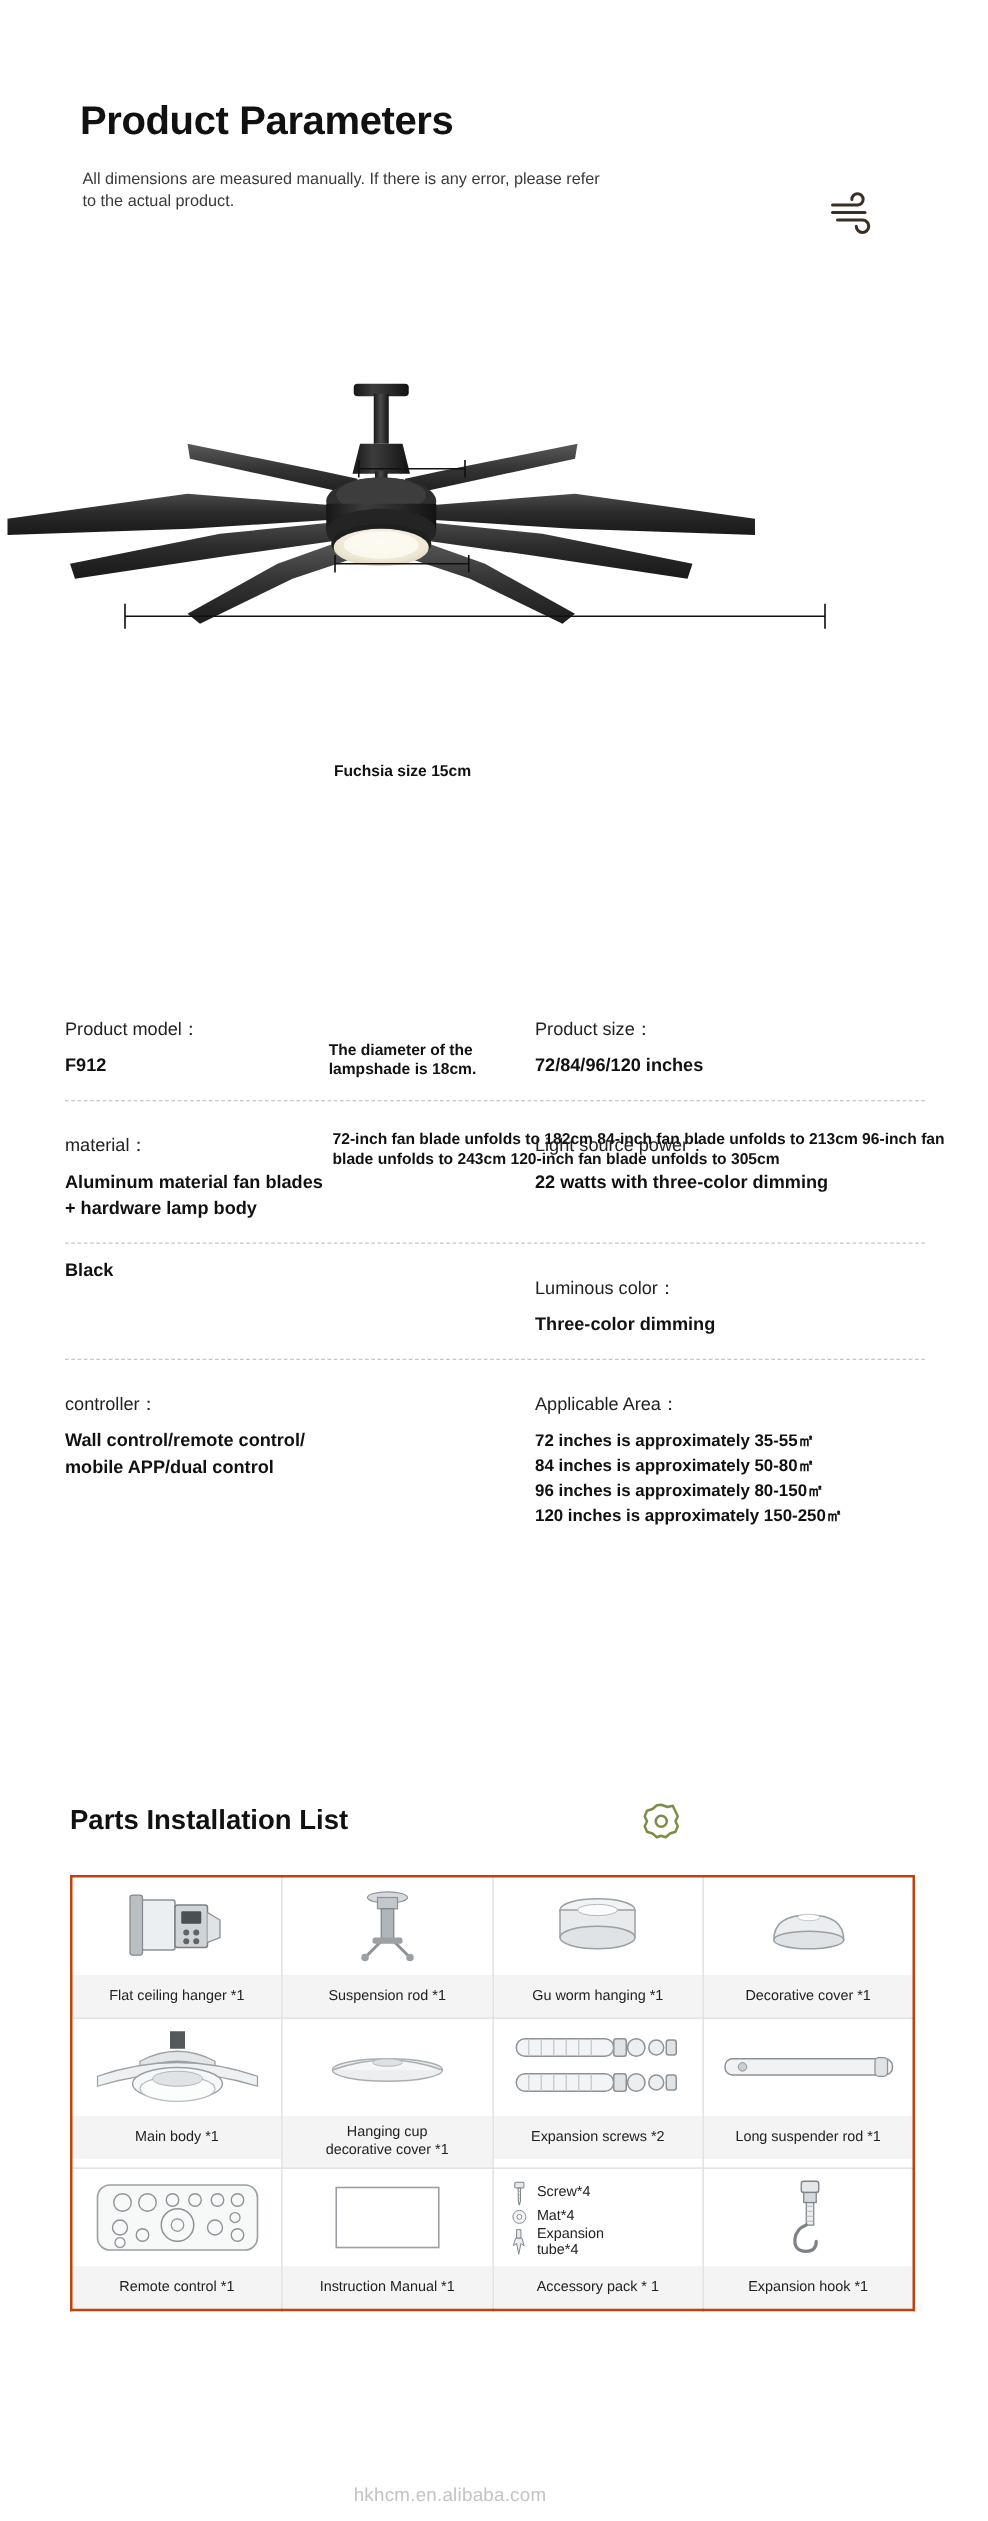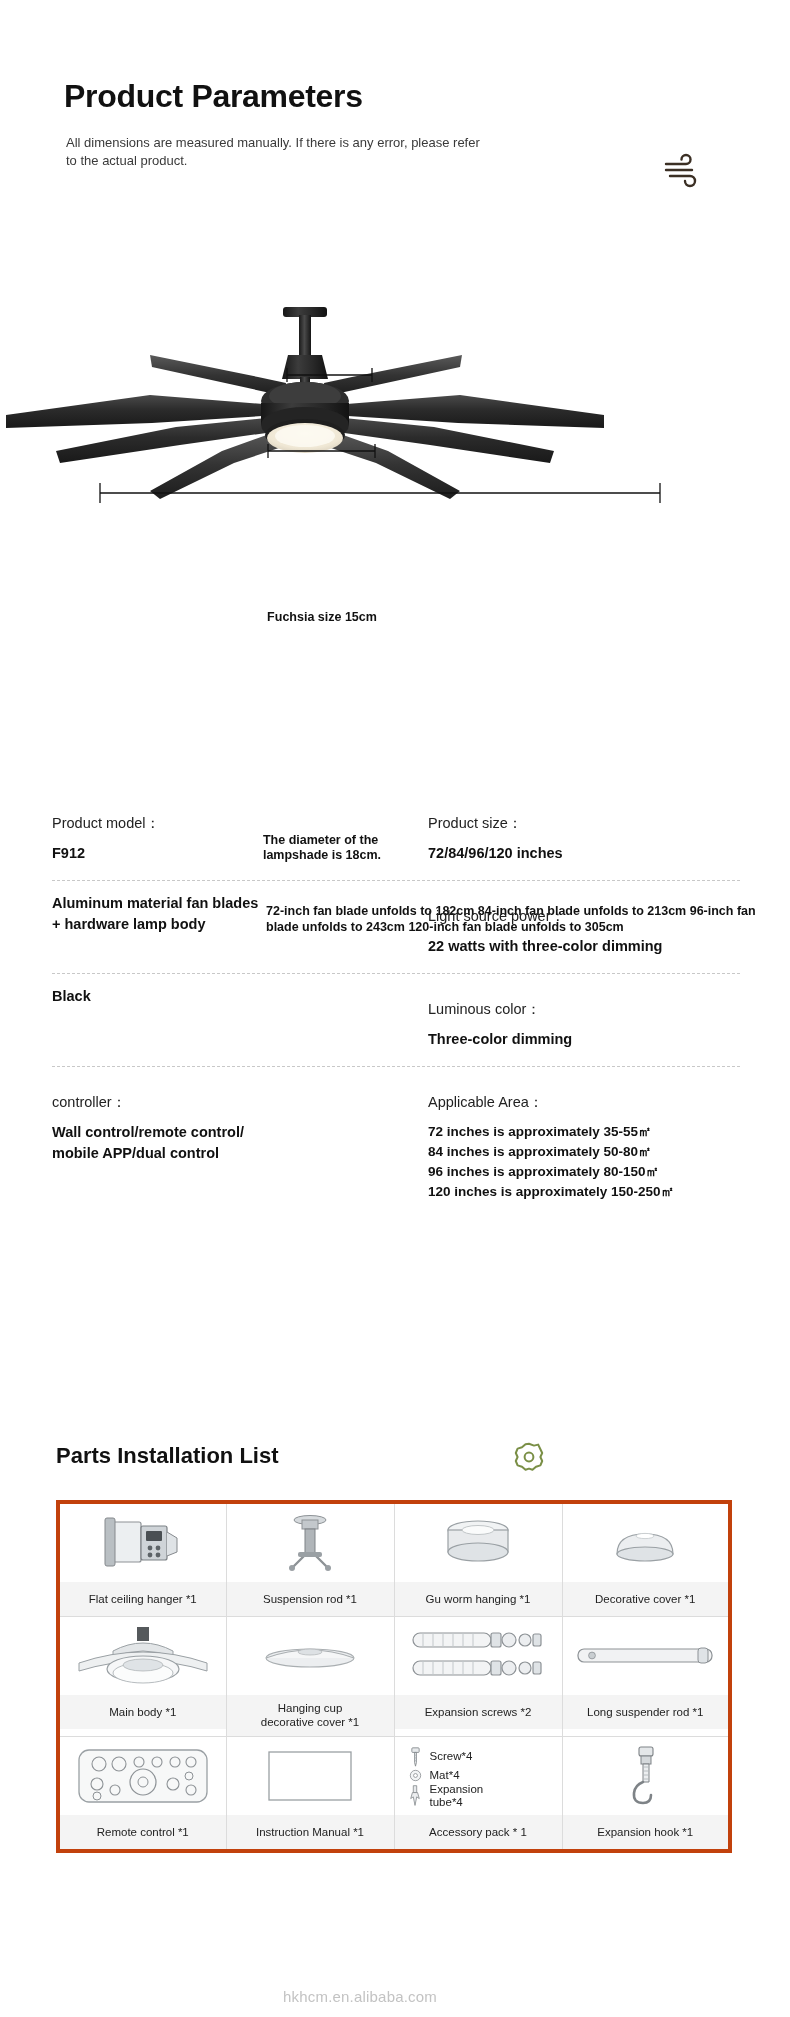--- a/index.html
+++ b/index.html
@@ -69,21 +69,21 @@
   .spec-val.small { font-size: 13.5px; line-height: 20px; }
 
   
   .parts-head { position: absolute; left: 56px; top: 1443px; }
   .parts-title { font-size: 22px; font-weight: 700; color: #111; }
   .gear-icon { position: absolute; left: 514px; top: 1442px; width: 30px; height: 30px; }
 
   .parts-table {
     position: absolute; left: 56px; top: 1500px;
     width: 676px;
-    border: 4px solid #c2410c;
+    border: 2px solid #c2410c;
     border-collapse: collapse;
     table-layout: fixed;
     background: #fff;
   }
   .parts-table td {
     border: 1px solid #dcdcdc;
     vertical-align: top;
     padding: 0;
     width: 25%;
   }
@@ -233,20 +233,21 @@
           <div class="spec-key">Product size：</div>
           <div class="spec-val">72/84/96/120 inches</div>
         </div>
       </div>
       <div class="spec-sep"></div>
     </div>
 
     <div class="spec-row">
       <div class="spec-grid">
         <div class="spec-col">
+          <div class="spec-key">material：</div>
           <div class="spec-val">Aluminum material fan blades
 + hardware lamp body</div>
         </div>
         <div class="spec-col right">
           <div class="spec-key">Light source power：</div>
           <div class="spec-val">22 watts with three-color dimming</div>
         </div>
       </div>
       <div class="spec-sep"></div>
     </div>

